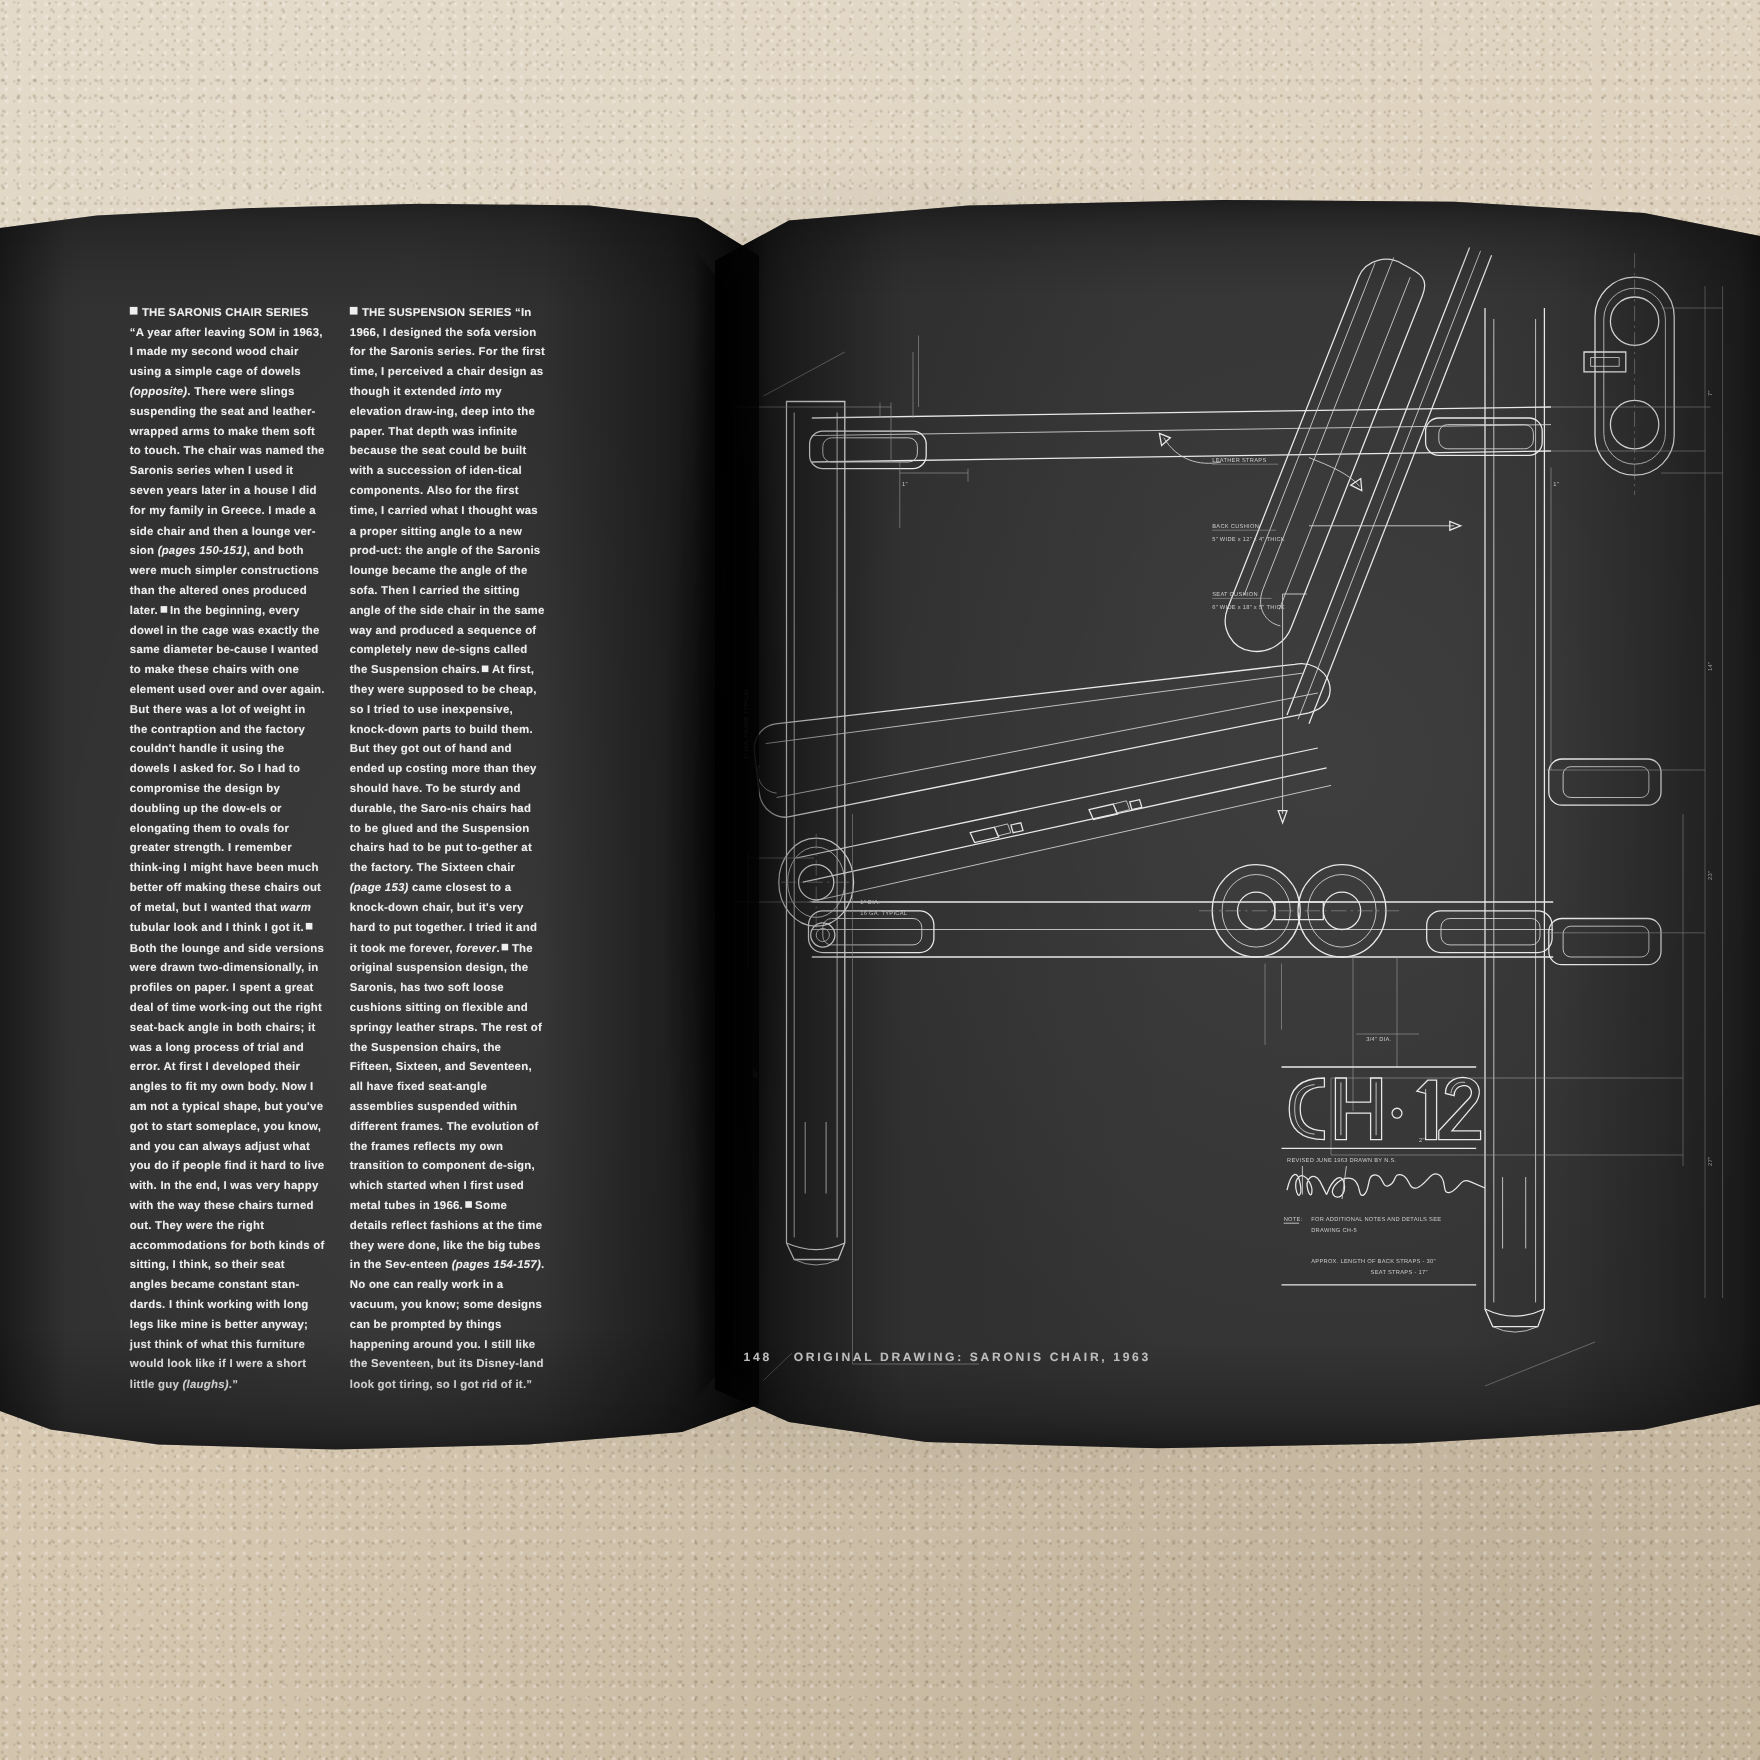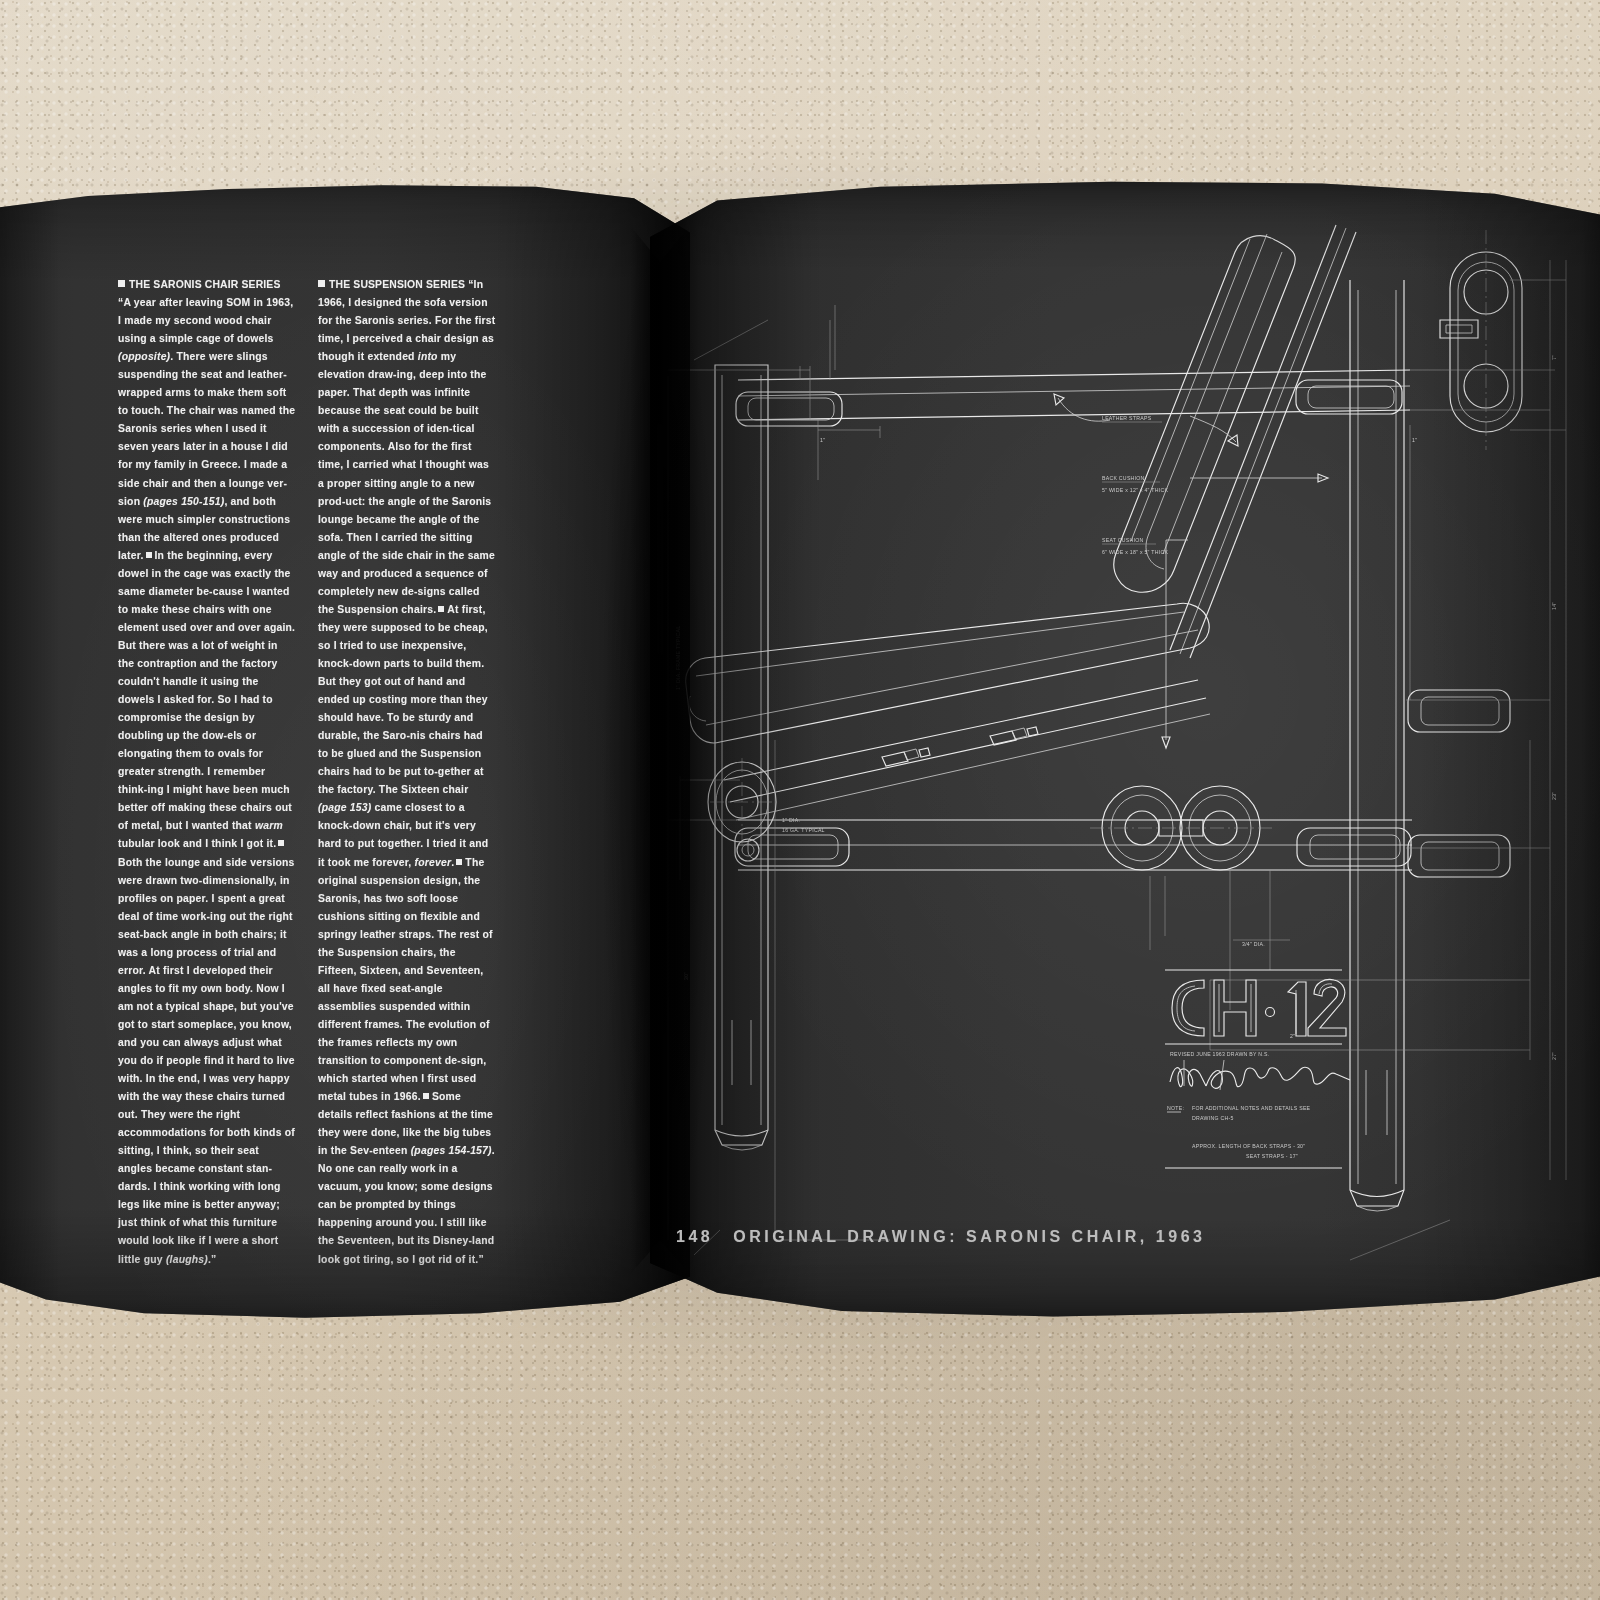--- a/index.html
+++ b/index.html
@@ -111,21 +111,21 @@
                        100% 96.0%, 88% 98.2%, 66% 99.3%, 42% 99.7%, 20% 99.2%, 7% 97.6%, 0% 95.0%);
   }
 
   
   .drawing{position:absolute;left:650px;top:0;width:960px;height:1140px;}
   .drawing svg{display:block;}
 
   
   .caption{
     position:absolute;left:676px;top:1228px;
-    color:#bdbdbd;font-size:16px;letter-spacing:.22em;font-weight:600;
+    color:#bdbdbd;font-size:11px;letter-spacing:.22em;font-weight:600;
     font-family:"Liberation Sans",sans-serif;white-space:nowrap;
     text-shadow:0 0 1px rgba(255,255,255,.2);
   }
   .caption .folio{margin-right:20px;}
 
   .book-shadow{
     position:absolute;left:-20px;top:150px;width:1650px;height:1210px;
     background:radial-gradient(ellipse at 50% 50%, rgba(0,0,0,.35), rgba(0,0,0,0) 72%);
     filter:blur(14px);pointer-events:none;
   }

